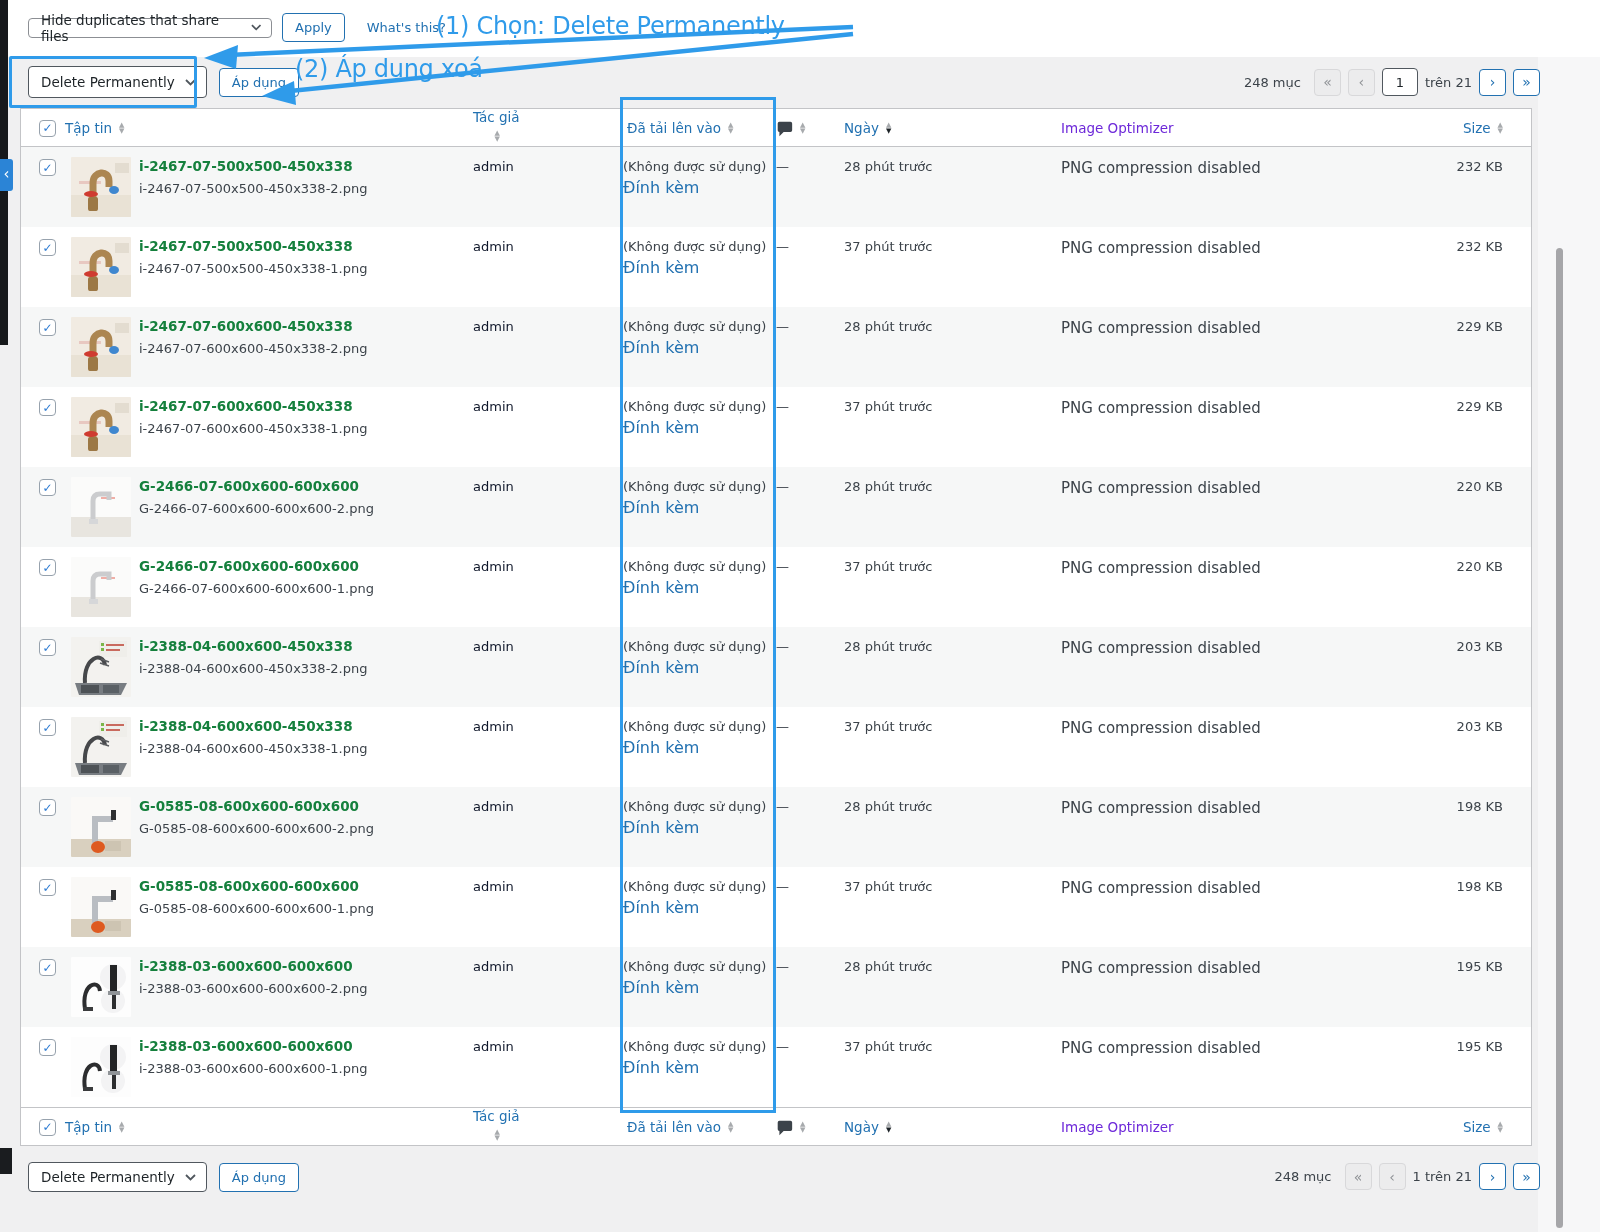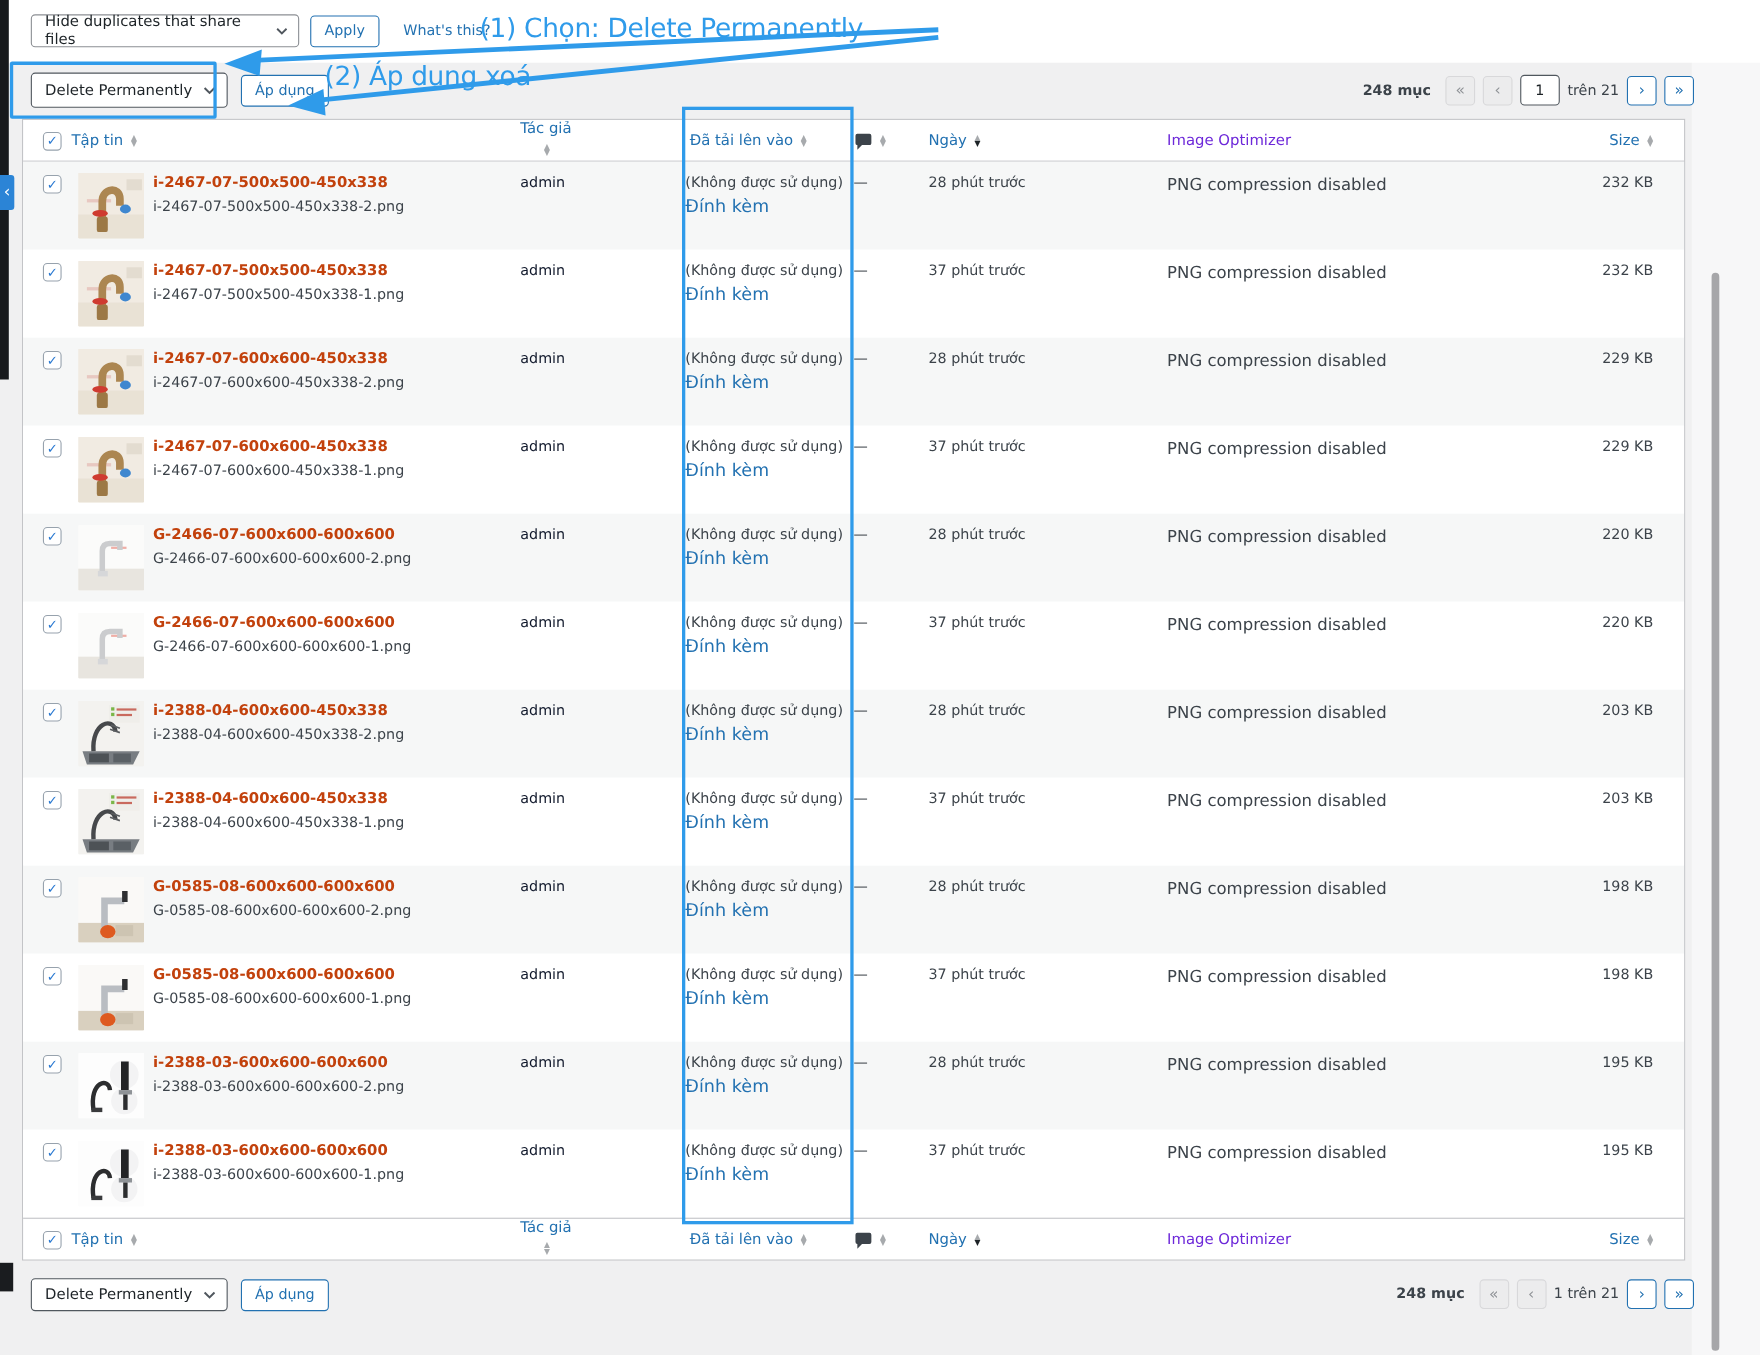--- a/index.html
+++ b/index.html
@@ -15,40 +15,40 @@
   .left-dark-strip   { left:0; top:0; width:8px; height:345px; background:#17191c; z-index:5; }
   .left-dark-strip-b { left:0; top:1148px; width:12px; height:26px; background:#1a1c1f; z-index:5; }
   .left-blue-flag    { left:0; top:159px; width:13px; height:32px; background:#2b84d6; border-radius:0 3px 3px 0;
                        color:#fff; font-size:15px; line-height:30px; text-align:center; z-index:6; }
   .right-light-strip { left:1538px; top:0; width:62px; height:1232px; background:#f7f7f8; }
   .scrollbar-thumb   { left:1556px; top:248px; width:7px; height:980px; background:#a6a6a9; border-radius:4px; z-index:50; }
 
   
   .topbar { left:8px; top:0; width:1592px; height:57px; background:#ffffff; z-index:1; }
   .select-box {
-    background:#fff; border:1px solid #8c8f94; border-radius:4px; height:30px;
+    background:#fff; border:1px solid #8c8f94; border-radius:4px; height:20px;
     display:flex; align-items:center; gap:10px; padding:0 10px 0 12px; font-size:13.5px; color:#1d2327;
     cursor:pointer;
   }
   .select-dark { border:1px solid #50575e; }
   .btn-blue {
     background:#fff; border:1px solid #2271b1; color:#2271b1; border-radius:4px;
     font-size:13px; padding:0 12px; height:29px; display:inline-flex; align-items:center; cursor:pointer;
     font-family:inherit;
   }
   .link { color:#2271b1; text-decoration:none; font-size:13px; cursor:pointer; }
   .search-input {
     border:1px solid #8c8f94; border-radius:5px; height:30px; width:282px; padding:0 10px;
     font-size:13.5px; color:#3c434a; background:#fff; font-family:inherit;
   }
   .search-input::placeholder { color:#8a8f94; }
 
   
   .pager { display:flex; align-items:center; gap:7px; z-index:2; }
-  .pager .count { font-size:13px; color:#3c434a; margin-right:6px;font-weight:bold; }
+  .pager .count { font-size:13px; color:#3c434a; margin-right:6px; }
   .pg {
     width:27px; height:27px; border-radius:4px; display:flex; align-items:center; justify-content:center;
     font-size:14px; cursor:pointer;
   }
   .pg.dis { background:#ececed; border:1px solid #d8d8da; color:#8f9296; cursor:default; }
   .pg.act { background:#fff; border:1px solid #2271b1; color:#2271b1; }
   .page-input {
     width:36px; height:28px; border:1px solid #50575e; border-radius:4px; text-align:center;
     font-size:13px; color:#1d2327; background:#fff; font-family:inherit;
   }
@@ -74,21 +74,21 @@
     display:flex; align-items:center; justify-content:center; color:#2b7ad2; font-size:12px; font-weight:bold;
     cursor:pointer;
   }
 
   .rows { position:relative; }
   .row { position:relative; height:80px; background:#fff; }
   .row:nth-child(odd) { background:#f6f7f7; }
   .row .cb    { position:absolute; left:18px; top:12px; }
   .row .thumb { position:absolute; left:50px; top:10px; width:60px; height:60px; overflow:hidden; border-radius:1px; }
   .row .thumb svg { display:block; width:60px; height:60px; }
-  .row .title { position:absolute; left:118px; top:11px; font-size:13.5px; font-weight:bold; color:#c2410c; text-decoration:none; cursor:pointer; }
+  .row .title { position:absolute; left:118px; top:11px; font-size:13.5px; font-weight:bold; color:#15803d; text-decoration:none; cursor:pointer; }
   .row .fname { position:absolute; left:118px; top:34px; font-size:13px; color:#3c434a; }
   .row .author{ position:absolute; left:452px; top:12px; font-size:13px; color:#0f172a; text-decoration:none; cursor:pointer; }
   .row .status{ position:absolute; left:602px; top:12px; font-size:13px; color:#3c434a; }
   .row .attach{ position:absolute; left:602px; top:31px; font-size:16px; color:#2271b1; text-decoration:none; cursor:pointer; }
   .row .dash  { position:absolute; left:755px; top:12px; font-size:13px; }
   .row .date  { position:absolute; left:823px; top:12px; font-size:13px; }
   .row .opt   { position:absolute; left:1040px; top:12px; font-size:15px; }
   .row .size  { position:absolute; right:28px; top:12px; font-size:13px; }
 
   

